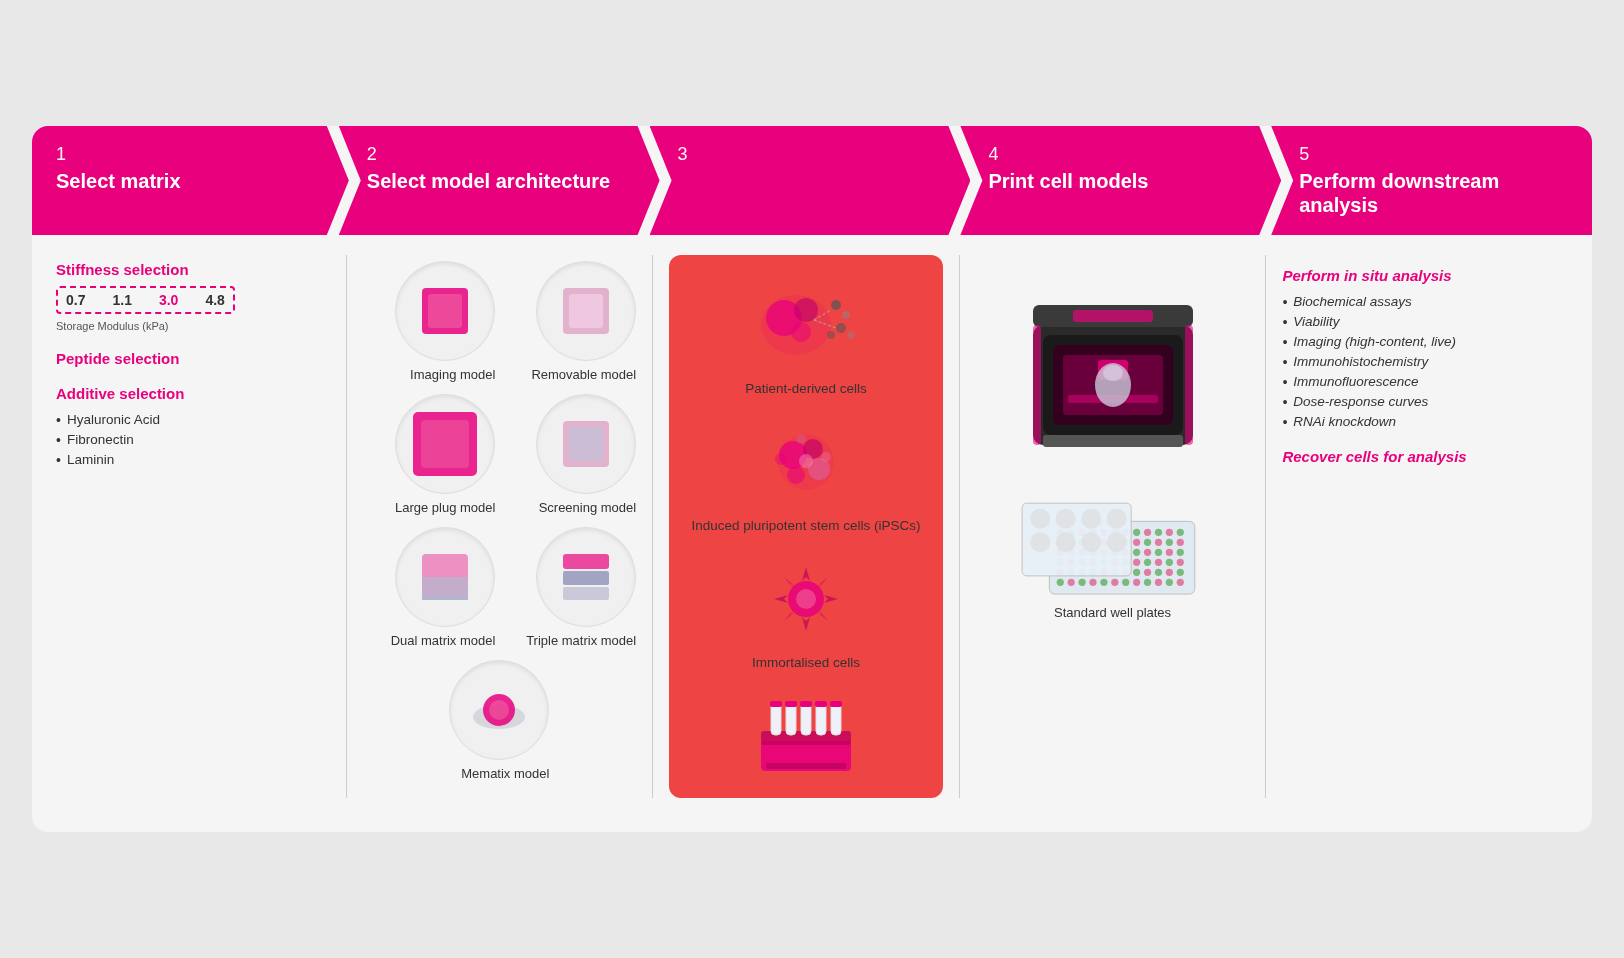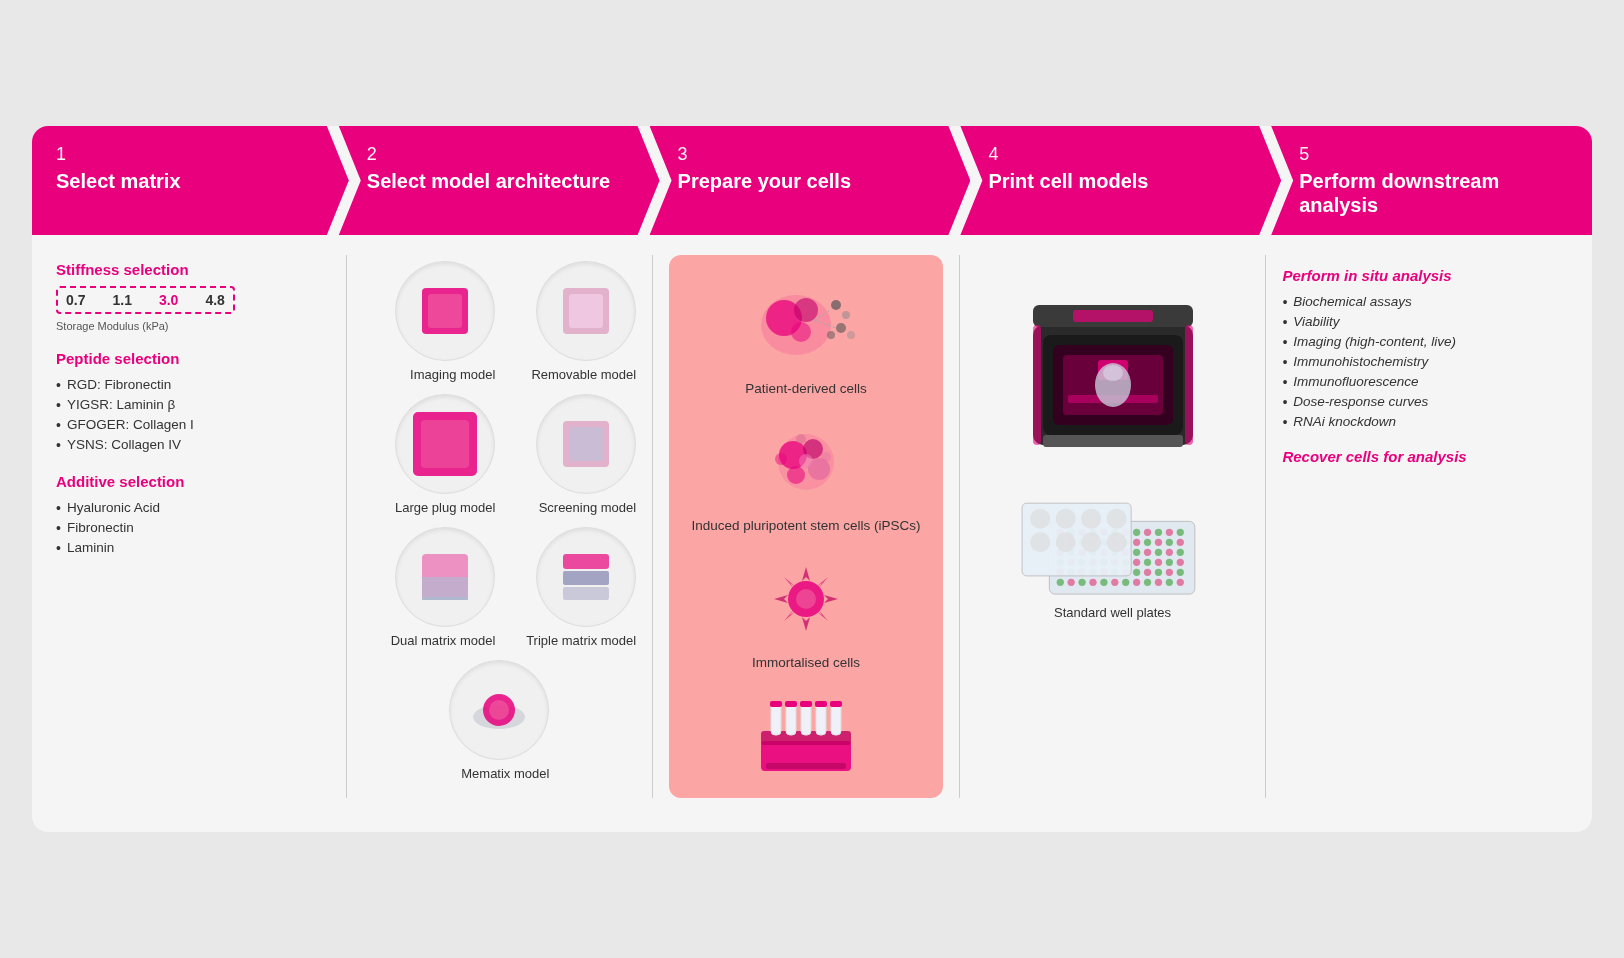--- a/index.html
+++ b/index.html
@@ -220,42 +220,41 @@
     
     .analysis-section {
       padding-top: 6px;
     }
     .recover-section {
       margin-top: 16px;
     }
 
     
     .cells-bg {
-      background: #fca5a5;
+      background: #ef4444;
       border-radius: 12px;
       padding: 12px 10px;
     }
   </style>
 </head>
 <body>
 
 <div class="main-container">
 
   <div class="steps-header">
     <div class="step-box">
       <div class="step-num">1</div>
       <div class="step-title">Select matrix</div>
     </div>
     <div class="step-box">
       <div class="step-num">2</div>
       <div class="step-title">Select model architecture</div>
     </div>
     <div class="step-box">
       <div class="step-num">3</div>
-      <div class="step-title">Prepare your cells</div>
     </div>
     <div class="step-box">
       <div class="step-num">4</div>
       <div class="step-title">Print cell models</div>
     </div>
     <div class="step-box">
       <div class="step-num">5</div>
       <div class="step-title">Perform downstream analysis</div>
     </div>
   </div>
@@ -268,34 +267,20 @@
       <div class="stiffness-bar">
         <span class="stiffness-val">0.7</span>
         <span class="stiffness-val">1.1</span>
         <span class="stiffness-val selected">3.0</span>
         <span class="stiffness-val">4.8</span>
       </div>
       <div class="stiffness-label">Storage Modulus (kPa)</div>
 
       
       <div class="section-heading">Peptide selection</div>
-      <ul class="bullet-list">
-        <li>
-            <span>RGD: Fibronectin</span>
-          </li>
-        <li>
-            <span>YIGSR: Laminin β</span>
-          </li>
-        <li>
-            <span>GFOGER: Collagen I</span>
-          </li>
-        <li>
-            <span>YSNS: Collagen IV</span>
-          </li>
-      </ul>
 
       
       <div class="section-heading">Additive selection</div>
       <ul class="bullet-list">
         <li>
             <span>Hyaluronic Acid</span>
           </li>
         <li>
             <span>Fibronectin</span>
           </li>

